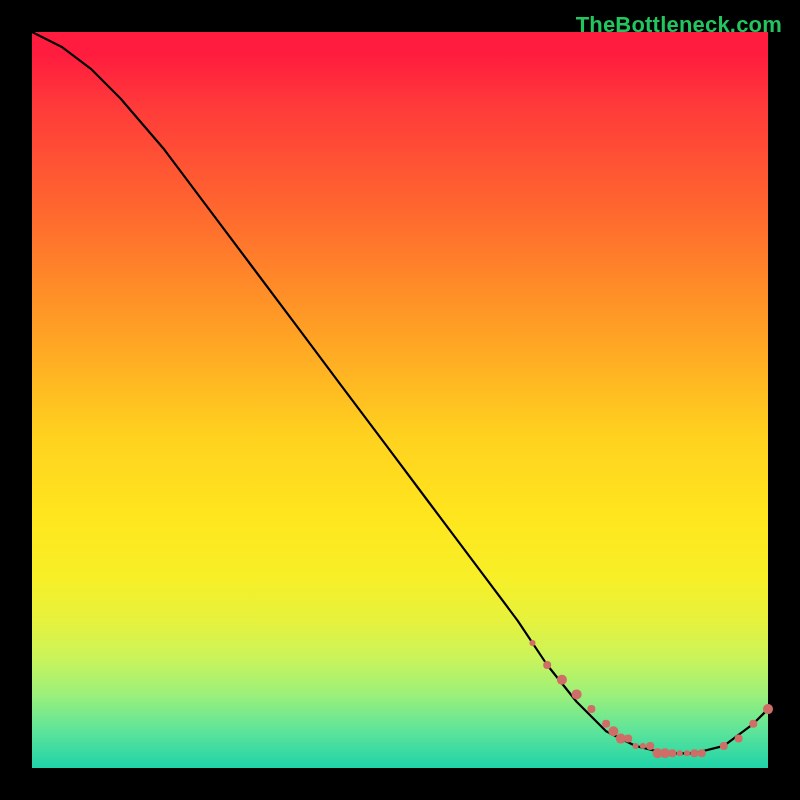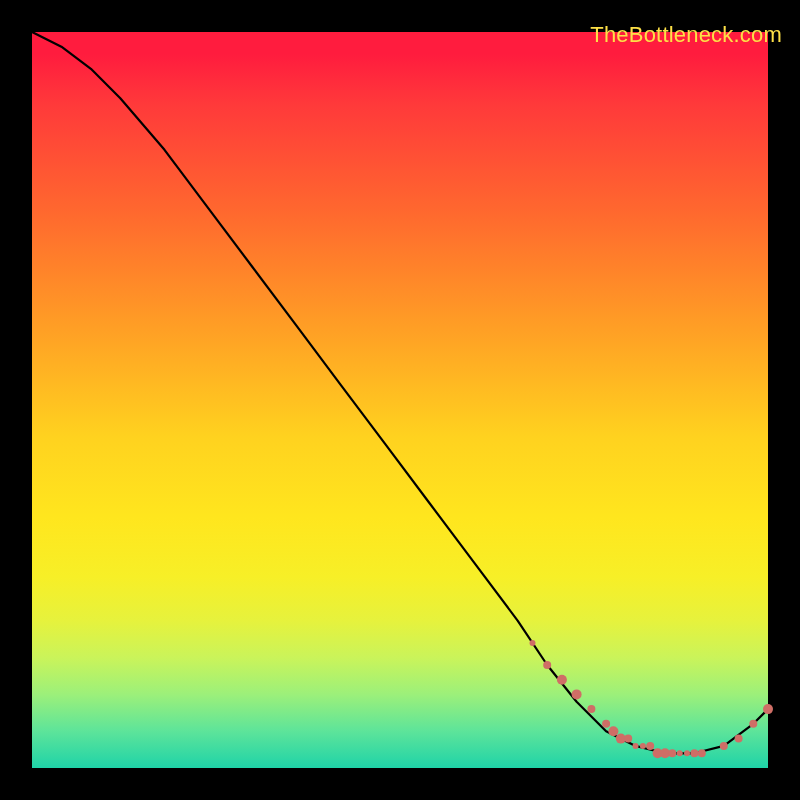--- a/index.html
+++ b/index.html
@@ -27,25 +27,25 @@
       #ffe61e 66%,
       #f7ef27 74%,
       #e6f23d 80%,
       #caf45a 85%,
       #9cf07a 90%,
       #5de49a 95%,
       #1fd3a8 100%);
   }
   .watermark {
     position: absolute;
-    top: 22px;
+    top: 12px;
     right: 18px;
-    color: #fde047;
+    color: #22c55e;
     font-size: 22px;
-    font-weight: 400;
+    font-weight: 700;
     letter-spacing: 0.2px;
   }
   svg.plot {
     position: absolute;
     left: 0;
     top: 0;
     width: 736px;
     height: 736px;
     overflow: visible;
   }

